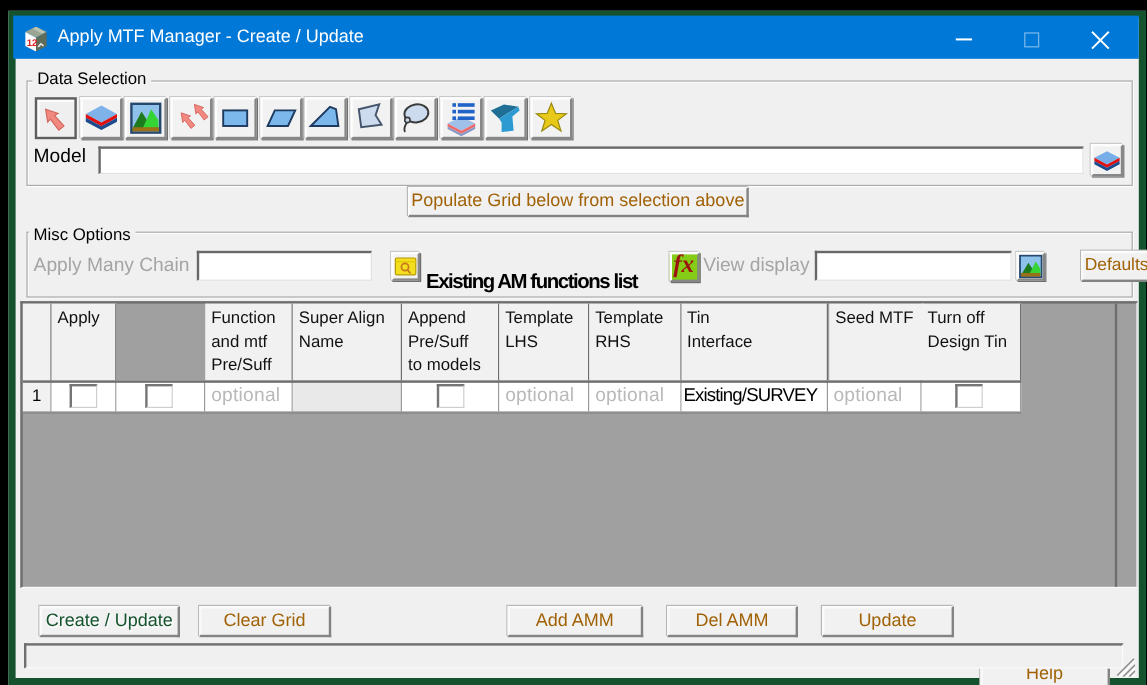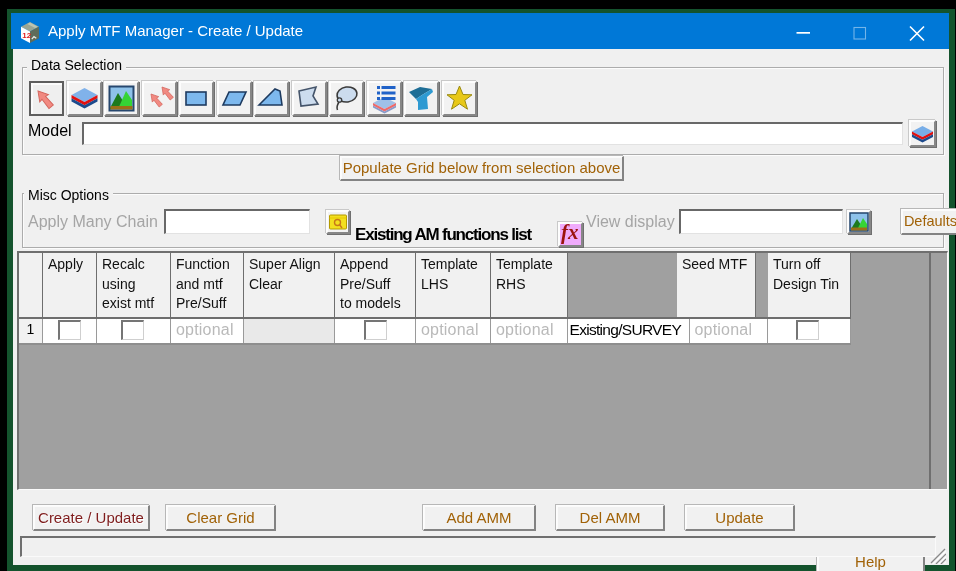--- a/index.html
+++ b/index.html
@@ -163,21 +163,21 @@
   <div class="abs sunken" style="left:151px;top:194px;width:146px;height:25px;"></div>
   <div class="abs tbtn" style="left:313px;top:195px;width:24px;height:24px;">
     <svg width="20" height="20" viewBox="0 0 20 20" style="position:absolute;left:0;top:0;">
       <rect x="1.5" y="3" width="17" height="14" rx="1" fill="#f3df1f" stroke="#b49a00" stroke-width="1"></rect>
       <path d="M1.5 6 h17" stroke="#e6c900" stroke-width="1"></path>
       <circle cx="9.5" cy="10.5" r="3" fill="none" stroke="#c87818" stroke-width="1.4"></circle>
       <path d="M11.5 12.5 L14 16" stroke="#c87818" stroke-width="1.4"></path>
     </svg>
   </div>
   <div class="abs" style="left:342px;top:210px;font-size:17px;font-weight:bold;letter-spacing:-1.2px;">Existing AM functions list</div>
-  <div class="abs tbtn" style="left:545px;top:195px;width:25px;height:25px;background:#f0abfc;margin-top:12px;">
+  <div class="abs tbtn" style="left:545px;top:195px;width:25px;height:25px;background:#84cc16;">
     <div style="position:absolute;left:1px;top:-4px;font-family:'Liberation Serif',serif;font-style:italic;font-weight:bold;font-size:21px;color:#9b130e;">fx</div>
   </div>
   <div class="abs glabel" style="left:573px;top:198px;">View display</div>
   <div class="abs sunken" style="left:666px;top:194px;width:164px;height:25px;"></div>
   <div class="abs tbtn" style="left:834px;top:195px;width:24px;height:24px;">
     <svg width="20" height="20" viewBox="0 0 20 20" style="position:absolute;left:0;top:0;">
       <rect x="1" y="1" width="18" height="18" fill="#8ec2ea" stroke="#26476e" stroke-width="1.5"></rect>
       <polygon points="2,17 8,7 12,13 12,18 2,18" fill="#1d7a1d"></polygon>
       <polygon points="8,18 14,6 18,12 18,18" fill="#35d435"></polygon>
       <rect x="2" y="15.5" width="16" height="3" fill="#9a7018"></rect>
@@ -185,48 +185,47 @@
   </div>
   <div class="abs btn" style="left:888px;top:194px;width:60px;height:26px;line-height:23px;font-size:14.5px;">Defaults</div>
 
   <div class="abs" style="left:4px;top:236px;width:931px;height:239px;background:#a0a0a0;
        border-top:2px solid #6f6f6f;border-left:2px solid #6f6f6f;
        border-bottom:1px solid #fafafa;border-right:1px solid #fafafa;box-sizing:border-box;"></div>
   <div class="abs hdrcell" style="left:6px;top:238px;width:24px;height:64px;"></div>
     <div class="abs hdrcell" style="left:30px;top:238px;width:54px;height:64px;">
       <div>Apply</div>
     </div>
-    <div class="abs hdrcell" style="left:84px;top:238px;width:74px;height:64px;">
-      <div>Recalc</div>
-      <div>using</div>
-      <div>exist mtf</div>
-    </div>
     <div class="abs hdrcell" style="left:158px;top:238px;width:73px;height:64px;">
       <div>Function</div>
       <div>and mtf</div>
       <div>Pre/Suff</div>
     </div>
     <div class="abs hdrcell" style="left:231px;top:238px;width:91px;height:64px;">
       <div>Super Align</div>
-      <div>Clear</div>
+      <div>Name</div>
     </div>
     <div class="abs hdrcell" style="left:322px;top:238px;width:81px;height:64px;">
       <div>Append</div>
       <div>Pre/Suff</div>
       <div>to models</div>
     </div>
     <div class="abs hdrcell" style="left:403px;top:238px;width:75px;height:64px;">
       <div>Template</div>
       <div>LHS</div>
     </div>
     <div class="abs hdrcell" style="left:478px;top:238px;width:76.5px;height:64px;">
       <div>Template</div>
       <div>RHS</div>
     </div>
-    <div class="abs hdrcell" style="left:664px;top:238px;width:78.5px;height:64px;">
+    <div class="abs hdrcell" style="left:554.5px;top:238px;width:122px;height:64px;">
+      <div>Tin</div>
+      <div>Interface</div>
+    </div>
+    <div class="abs hdrcell" style="left:678px;top:238px;width:78.5px;height:64px;">
       <div>Seed MTF</div>
     </div>
     <div class="abs hdrcell" style="left:755px;top:238px;width:83px;height:64px;">
       <div>Turn off</div>
       <div>Design Tin</div>
     </div>
     <div class="abs rowcell" style="left:6px;top:302px;width:24px;height:26px;background:#f1f1f1;">
       <div style="text-align:center;font-size:14px;padding-top:4px;">1</div>
     </div>
     <div class="abs rowcell" style="left:30px;top:302px;width:54px;height:26px;">
@@ -254,21 +253,21 @@
     <div class="abs rowcell" style="left:676.5px;top:302px;width:78.5px;height:26px;">
       <div class="opt" style="padding:4px 0 0 5px;">optional</div>
     </div>
     <div class="abs rowcell" style="left:755px;top:302px;width:83px;height:26px;">
       <div class="cb abs" style="left:28px;top:3px;width:23px;height:20px;"></div>
     </div>
     <div class="abs" style="left:6px;top:302px;width:832px;height:2px;background:#6e6e6e;"></div>
     <div class="abs" style="left:6px;top:328px;width:832px;height:2px;background:#8e8e8e;"></div>
     <div class="abs" style="left:916px;top:238px;width:2px;height:236px;background:#6f6f6f;"></div>
 
-  <div class="abs btn" style="left:20px;top:490px;width:117px;height:26px;line-height:23px;color:#7f1d1d;text-shadow:1px 1px 0 #fdfdfd;">Create / Update</div>
+  <div class="abs btn" style="left:20px;top:490px;width:117px;height:26px;line-height:23px;color:#14532d;text-shadow:1px 1px 0 #fdfdfd;">Create / Update</div>
     <div class="abs btn" style="left:153px;top:490px;width:110px;height:26px;line-height:23px;">Clear Grid</div>
     <div class="abs btn" style="left:410px;top:490px;width:113px;height:26px;line-height:23px;">Add AMM</div>
     <div class="abs btn" style="left:543px;top:490px;width:109px;height:26px;line-height:23px;">Del AMM</div>
     <div class="abs btn" style="left:672px;top:490px;width:110px;height:26px;line-height:23px;">Update</div>
     <div class="abs btn" style="left:804px;top:490px;width:108px;height:26px;line-height:23px;margin-top:44px;">Help</div>
 
   <div class="abs" style="left:7px;top:521px;width:916px;height:21px;background:#f0f0f0;
        border-top:2px solid #6f6f6f;border-left:2px solid #6f6f6f;
        border-bottom:1px solid #fafafa;border-right:1px solid #fafafa;box-sizing:border-box;"></div>
 

